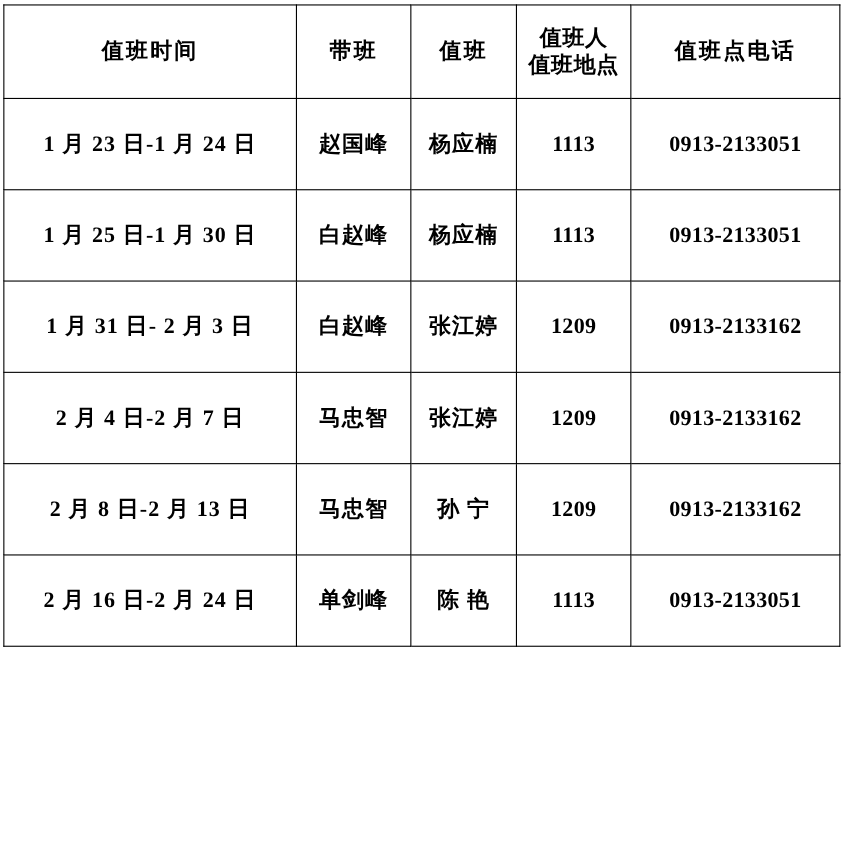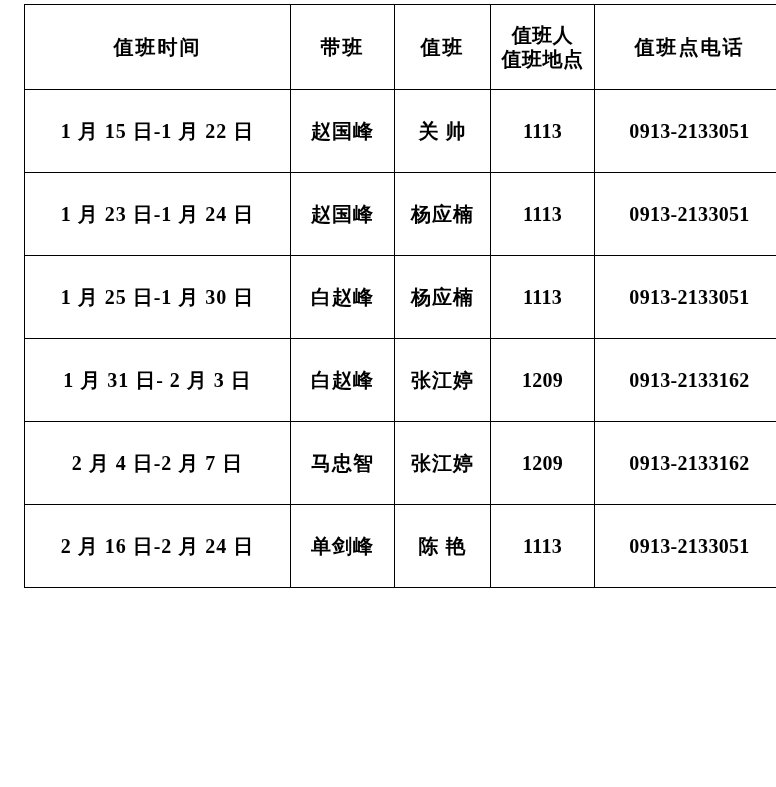--- a/index.html
+++ b/index.html
@@ -12,21 +12,21 @@
     height: 787px;
     font-family: "Liberation Serif", "DejaVu Serif", serif;
     color: #000000;
     overflow: hidden;
   }
   .sheet {
     width: 776px;
     height: 787px;
     position: relative;
     box-sizing: border-box;
-    padding: 4px 8px 0 24px;
+    padding: 4px 8px 0 3px;
   }
   table.duty-table {
     border-collapse: collapse;
     width: 760px;
     table-layout: fixed;
   }
   table.duty-table td,
   table.duty-table th {
     border: 1px solid #000000;
     text-align: center;
@@ -99,27 +99,20 @@
           <span class="hdr-two-line">值班人</span>
           <span class="hdr-two-line">值班地点</span>
         </th>
         <th>
           <span class="hdr-label">值班点电话</span>
         </th>
       </tr>
     </thead>
     <tbody>
       <tr>
-        <td class="cell-time">1 月 15 日-1 月 22 日</td>
-        <td class="cell-name">赵国峰</td>
-        <td class="cell-name spaced">关   帅</td>
-        <td class="cell-num">1113</td>
-        <td class="cell-phone">0913-2133051</td>
-      </tr>
-      <tr>
         <td class="cell-time">1 月 23 日-1 月 24 日</td>
         <td class="cell-name">赵国峰</td>
         <td class="cell-name">杨应楠</td>
         <td class="cell-num">1113</td>
         <td class="cell-phone">0913-2133051</td>
       </tr>
       <tr>
         <td class="cell-time">1 月 25 日-1 月 30 日</td>
         <td class="cell-name">白赵峰</td>
         <td class="cell-name">杨应楠</td>
@@ -134,20 +127,27 @@
         <td class="cell-phone">0913-2133162</td>
       </tr>
       <tr>
         <td class="cell-time">2 月 4 日-2 月 7 日</td>
         <td class="cell-name">马忠智</td>
         <td class="cell-name">张江婷</td>
         <td class="cell-num">1209</td>
         <td class="cell-phone">0913-2133162</td>
       </tr>
       <tr>
+        <td class="cell-time">2 月 8 日-2 月 13 日</td>
+        <td class="cell-name">马忠智</td>
+        <td class="cell-name spaced">孙   宁</td>
+        <td class="cell-num">1209</td>
+        <td class="cell-phone">0913-2133162</td>
+      </tr>
+      <tr>
         <td class="cell-time">2 月 16 日-2 月 24 日</td>
         <td class="cell-name">单剑峰</td>
         <td class="cell-name spaced">陈   艳</td>
         <td class="cell-num">1113</td>
         <td class="cell-phone">0913-2133051</td>
       </tr>
     </tbody>
   </table>
 </div>
 

